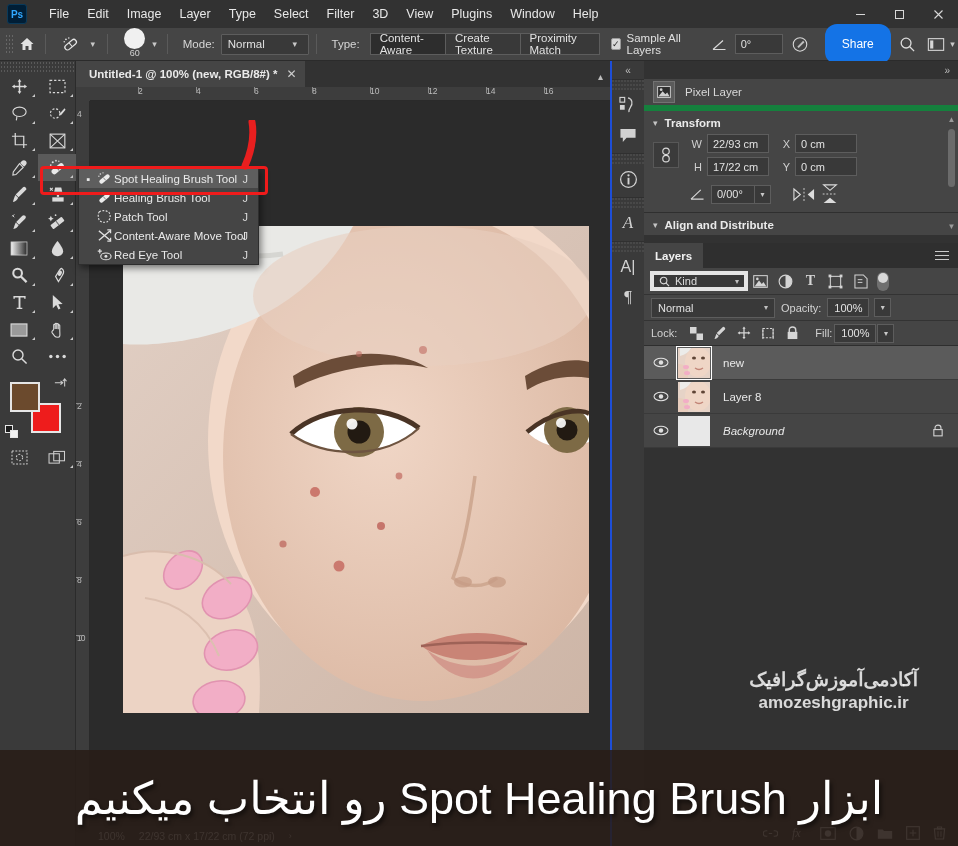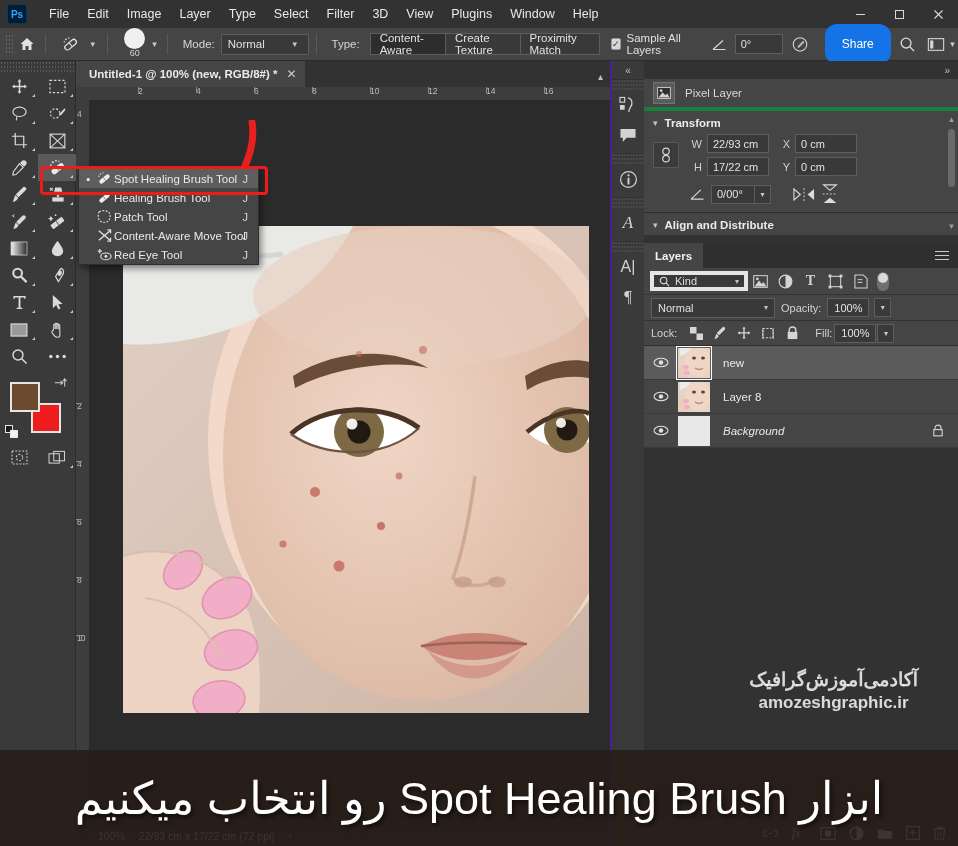--- a/index.html
+++ b/index.html
@@ -2,21 +2,21 @@
 <html><head>
 <meta charset="utf-8">
 <style>
   * { box-sizing: border-box; margin: 0; padding: 0; }
   html, body {
     width: 958px; height: 846px;
     background: #1e1e1e; overflow: hidden;
     font-family: "Liberation Sans", sans-serif;
     -webkit-font-smoothing: antialiased;
   }
-  #app { position: relative; width: 958px; height: 846px; background: #4c1d95; padding-left: 40px; }
+  #app { position: relative; width: 958px; height: 846px; background: #1d4ed8; padding-left: 40px; }
 
   
   .titlebar {
     position: absolute; top: 0; left: 0; width: 958px; height: 28px;
     background: #323232; display: flex; align-items: center;
   }
   .ps-logo {
     width: 20px; height: 20px; margin-left: 7px; border-radius: 3px;
     background: #001e36; color: #31a8ff; font-size: 10px; font-weight: bold;
     display: flex; align-items: center; justify-content: center;
@@ -169,21 +169,21 @@
      padding-right: 8px; color:#bdbdbd; font-size: 10px;}
   .panel { background: #383838; }
   .panel-tabs { height: 25px; background: #2f2f2f; display:flex; align-items:stretch; }
   .ptab { padding: 0 11px; display:flex; align-items:center; color:#cfcfcf; font-size: 11.5px; font-weight:bold;}
   .ptab.active { background: #454545; color:#f2f2f2; }
   .pmenu { margin-left:auto; display:flex; align-items:center; padding-right: 9px; }
   .hamb { width: 14px; }
   .hamb i { display:block; height:1px; background:#cacaca; margin: 3px 0; }
 
   .prop-head { height: 32px; display:flex; align-items:center; padding-left: 9px; gap: 10px;
-     background: #454545; border-bottom: 4px solid #15803d;}
+     background: #454545; border-bottom: 6px solid #15803d;}
   .prop-thumb { width: 22px; height: 22px; background: #5b5b5b; border: 1px solid #737373;
      display:flex; align-items:center; justify-content:center;}
   .prop-title { color: #d8d8d8; font-size: 11.5px; }
   .prop-body { background: #454545; position: relative; }
   .sec-head { display:flex; align-items:center; gap: 7px; padding: 6px 0 4px 9px; }
   .chev { color:#c4c4c4; font-size: 9px; }
   .sec-title { color: #eaeaea; font-size: 11.5px; font-weight: bold; }
   .xform-rows { display:flex; padding: 1px 0 6px 9px; gap: 7px; align-items:center;}
   .link-btn { width: 26px; height: 26px; background:#3b3b3b; border:1px solid #585858;
      display:flex; align-items:center; justify-content:center; color:#d6d6d6; font-size: 12px;}

